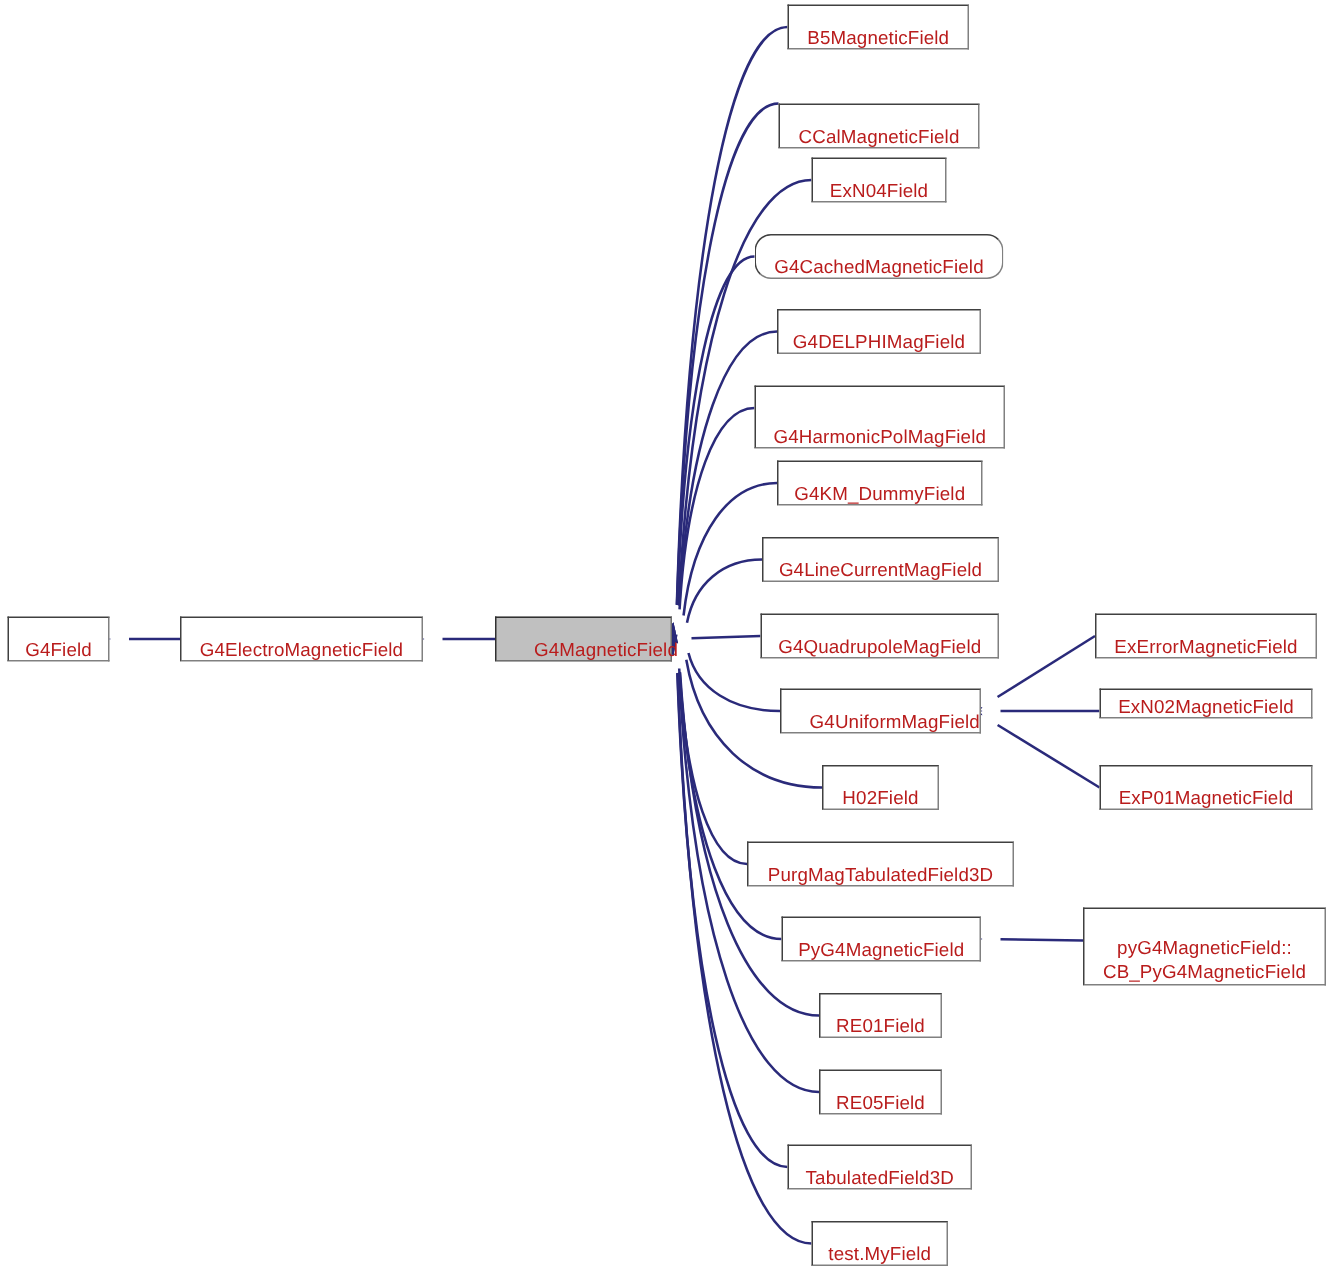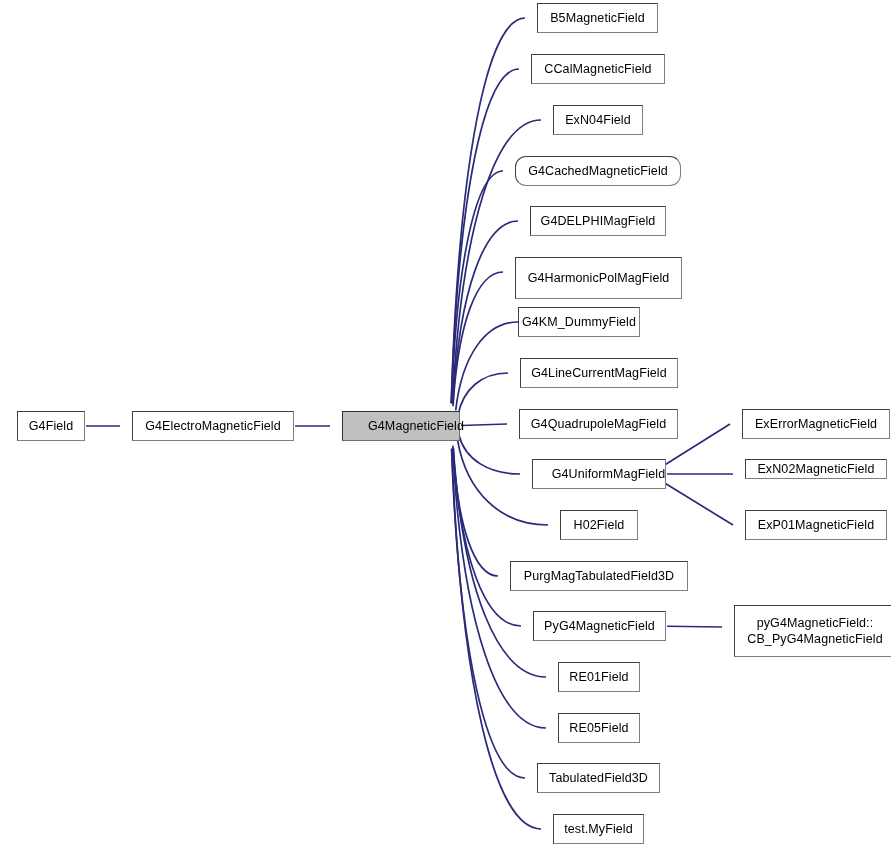--- a/index.html
+++ b/index.html
@@ -27,30 +27,29 @@
     pointer-events: none;
   }
   .node {
     position: absolute;
     box-sizing: border-box;
     background: #ffffff;
     border: 1px solid #404040;
     border-right-color: #808080;
     border-bottom-color: #808080;
     display: flex;
-    align-items: center;
+    align-items: flex-end;
     justify-content: center;
     text-align: center;
     font-size: 12.5px;
     line-height: 14px;
-    color: #000000;
+    color: #b91c1c;
     white-space: pre-line;
     letter-spacing: 0.1px;
     z-index: 5;
-    margin-left: 12px;
   }
   .node.highlight {
     background: #c0c0c0;
     border: 1px solid #303030;
     border-right-color: #707070;
     border-bottom-color: #707070;
     padding-left: 30px;
   }
   .node.twoline {
     line-height: 16px;
@@ -106,26 +105,26 @@
       <path d="M 665.0816840290372 483.31342893013795 L 733 525" stroke="#2a2a7a" stroke-width="1.7" fill="none"></path>
       <polygon points="0,0 -13,-5.6 -13,5.6" fill="#2a2a7a" transform="translate(655,476.805) rotate(32.84505830277777)"></polygon>
       <path d="M 666.9987026325709 626.2314515093025 L 722 627" stroke="#2a2a7a" stroke-width="1.7" fill="none"></path>
       <polygon points="0,0 -13,-5.6 -13,5.6" fill="#2a2a7a" transform="translate(655,626.055) rotate(0.8425242607404146)"></polygon>
     </svg>
   <div id="node-layer">
       <div class="node" style="left: 5px; top: 411px; width: 68px; height: 30px;"><span>G4Field</span></div>
       <div class="node" style="left: 120px; top: 411px; width: 162px; height: 30px;"><span>G4ElectroMagneticField</span></div>
       <div class="node highlight" style="left: 330px; top: 411px; width: 118px; height: 30px;"><span>G4MagneticField</span></div>
       <div class="node" style="left: 525px; top: 3px; width: 121px; height: 30px;"><span>B5MagneticField</span></div>
-      <div class="node" style="left: 519px; top: 54px; width: 134px; height: 30px;"><span>CCalMagneticField</span></div>
+      <div class="node" style="left: 519px; top: 69px; width: 134px; height: 30px;"><span>CCalMagneticField</span></div>
       <div class="node" style="left: 541px; top: 105px; width: 90px; height: 30px;"><span>ExN04Field</span></div>
       <div class="node" style="left: 503px; top: 156px; width: 166px; height: 30px; border-radius: 11px;"><span>G4CachedMagneticField</span></div>
       <div class="node" style="left: 518px; top: 206px; width: 136px; height: 30px;"><span>G4DELPHIMagField</span></div>
       <div class="node" style="left: 503px; top: 257px; width: 167px; height: 42px;"><span>G4HarmonicPolMagField</span></div>
-      <div class="node" style="left: 506px; top: 307px; width: 122px; height: 30px;"><span>G4KM_DummyField</span></div>
+      <div class="node" style="left: 518px; top: 307px; width: 137px; height: 30px;"><span>G4KM_DummyField</span></div>
       <div class="node" style="left: 508px; top: 358px; width: 158px; height: 30px;"><span>G4LineCurrentMagField</span></div>
       <div class="node" style="left: 507px; top: 409px; width: 159px; height: 30px;"><span>G4QuadrupoleMagField</span></div>
       <div class="node" style="left: 520px; top: 459px; width: 134px; height: 30px; padding-left: 19px;"><span>G4UniformMagField</span></div>
       <div class="node" style="left: 548px; top: 510px; width: 78px; height: 30px;"><span>H02Field</span></div>
       <div class="node" style="left: 498px; top: 561px; width: 178px; height: 30px;"><span>PurgMagTabulatedField3D</span></div>
       <div class="node" style="left: 521px; top: 611px; width: 133px; height: 30px;"><span>PyG4MagneticField</span></div>
       <div class="node" style="left: 546px; top: 662px; width: 82px; height: 30px;"><span>RE01Field</span></div>
       <div class="node" style="left: 546px; top: 713px; width: 82px; height: 30px;"><span>RE05Field</span></div>
       <div class="node" style="left: 525px; top: 763px; width: 123px; height: 30px;"><span>TabulatedField3D</span></div>
       <div class="node" style="left: 541px; top: 814px; width: 91px; height: 30px;"><span>test.MyField</span></div>

